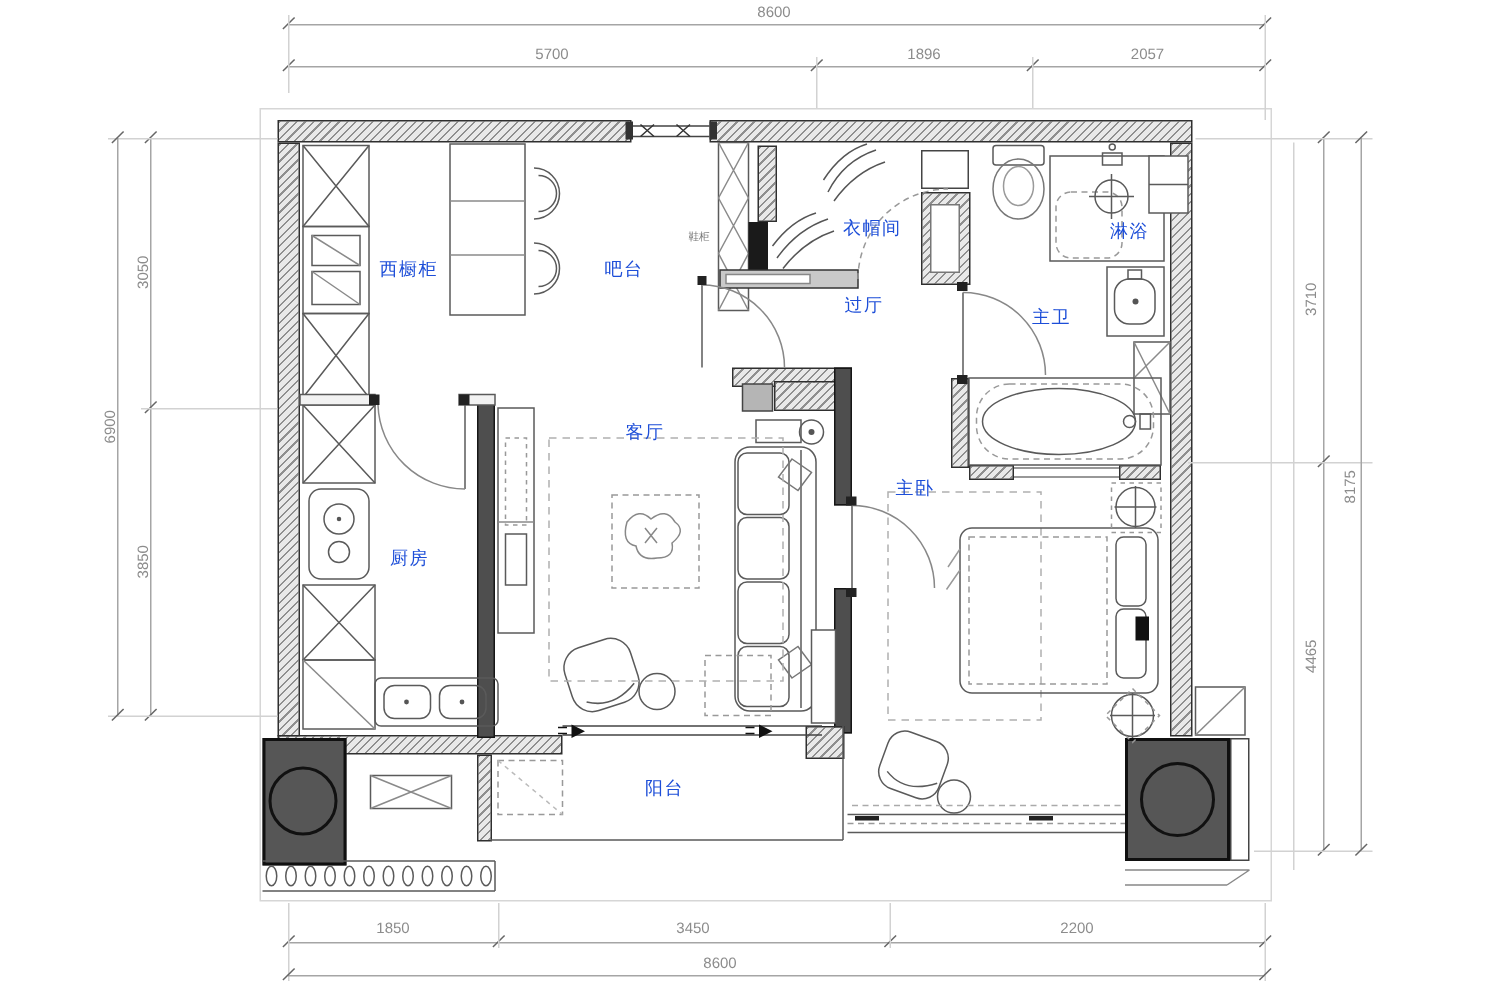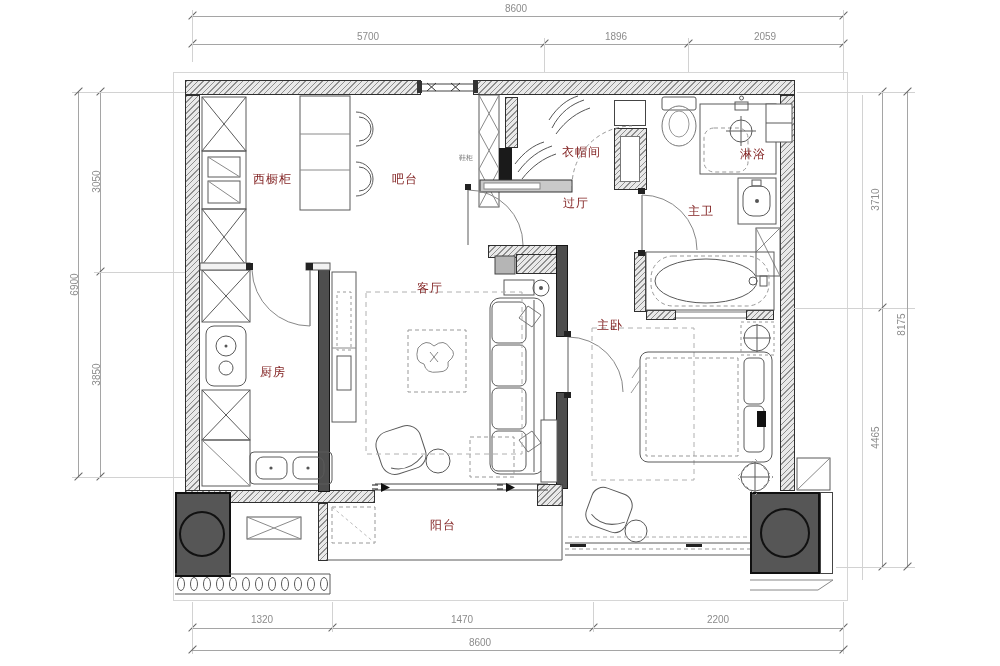--- a/index.html
+++ b/index.html
@@ -6,21 +6,21 @@
   .stage{position:relative;width:1000px;height:666px;background:#ffffff;overflow:hidden;
          font-family:"Liberation Sans",sans-serif;}
   .frame{position:absolute;left:173px;top:72px;width:675px;height:529px;
          border:1px solid #d6d6d6;box-sizing:border-box;}
   .wall{position:absolute;box-sizing:border-box;border:1px solid #2f2f2f;
         background:repeating-linear-gradient(135deg,#8f8f8f 0,#8f8f8f 1px,#e9e9e9 1px,#e9e9e9 4px);}
   .wall-dark{position:absolute;box-sizing:border-box;background:#4e4e4e;border:1px solid #161616;}
   .blk{position:absolute;box-sizing:border-box;background:#565656;border:2px solid #101010;}
   .whitebox{position:absolute;box-sizing:border-box;background:#fff;border:1px solid #444;}
   .overlay{position:absolute;left:0;top:0;}
-  .rlabel{position:absolute;font:12px "DejaVu Sans",sans-serif;color:#7f1d1d;
+  .rlabel{position:absolute;font:12px "DejaVu Sans",sans-serif;color:#1d4ed8;
           letter-spacing:1px;white-space:nowrap;}
   .rlabel.tiny{font-size:7px;color:#777;letter-spacing:0;}
   .dimline{position:absolute;background:#a5a5a5;}
   .extline{position:absolute;background:#d2d2d2;}
   .tick{position:absolute;width:11px;height:1px;background:#666;transform:rotate(-45deg);}
   .dimnum{position:absolute;width:48px;text-align:center;
           font:10px "Liberation Sans",sans-serif;color:#8c8c8c;}
   .vnum{transform:rotate(-90deg);}
 </style>
 </head>
@@ -272,21 +272,21 @@
       <path d="M750,580 L833,580 M750,590 L818,590 M818,590 L833,580" stroke="#888"></path>
     </g>
 
     <g>
       <rect x="247" y="517" width="54" height="22"></rect>
       <path d="M247,517 L301,539 M301,517 L247,539" stroke="#8a8a8a"></path>
     </g>
   </svg>
 
   <div class="rlabel" style="left:253px;top:171px">西橱柜</div>
-  <div class="rlabel" style="left:392px;top:171px">吧台</div>
+  <div class="rlabel" style="left:403px;top:171px">吧台</div>
   <div class="rlabel tiny" style="left:459px;top:153px">鞋柜</div>
   <div class="rlabel" style="left:562px;top:144px">衣帽间</div>
   <div class="rlabel" style="left:563px;top:195px">过厅</div>
   <div class="rlabel" style="left:688px;top:203px">主卫</div>
   <div class="rlabel" style="left:740px;top:146px">淋浴</div>
   <div class="rlabel" style="left:260px;top:364px">厨房</div>
   <div class="rlabel" style="left:417px;top:280px">客厅</div>
   <div class="rlabel" style="left:597px;top:317px">主卧</div>
   <div class="rlabel" style="left:430px;top:517px">阳台</div>
 
@@ -298,33 +298,33 @@
   <div class="tick" style="left:187px;top:43px"></div>
   <div class="tick" style="left:539px;top:43px"></div>
   <div class="tick" style="left:683px;top:43px"></div>
   <div class="tick" style="left:838px;top:43px"></div>
   <div class="extline" style="left:192px;top:10px;width:1px;height:52px"></div>
   <div class="extline" style="left:544px;top:38px;width:1px;height:34px"></div>
   <div class="extline" style="left:688px;top:38px;width:1px;height:34px"></div>
   <div class="extline" style="left:843px;top:10px;width:1px;height:70px"></div>
   <div class="dimnum" style="left:344px;top:31px">5700</div>
   <div class="dimnum" style="left:592px;top:31px">1896</div>
-  <div class="dimnum" style="left:741px;top:31px">2059</div>
+  <div class="dimnum" style="left:741px;top:31px">2057</div>
 
   <div class="dimline" style="left:192px;top:628px;width:651px;height:1px"></div>
   <div class="tick" style="left:187px;top:627px"></div>
   <div class="tick" style="left:327px;top:627px"></div>
   <div class="tick" style="left:588px;top:627px"></div>
   <div class="tick" style="left:838px;top:627px"></div>
   <div class="extline" style="left:192px;top:602px;width:1px;height:52px"></div>
   <div class="extline" style="left:332px;top:602px;width:1px;height:30px"></div>
   <div class="extline" style="left:593px;top:602px;width:1px;height:30px"></div>
   <div class="extline" style="left:843px;top:602px;width:1px;height:52px"></div>
-  <div class="dimnum" style="left:238px;top:614px">1320</div>
-  <div class="dimnum" style="left:438px;top:614px">1470</div>
+  <div class="dimnum" style="left:238px;top:614px">1850</div>
+  <div class="dimnum" style="left:438px;top:614px">3450</div>
   <div class="dimnum" style="left:694px;top:614px">2200</div>
   <div class="dimline" style="left:192px;top:650px;width:651px;height:1px"></div>
   <div class="tick" style="left:187px;top:649px"></div>
   <div class="tick" style="left:838px;top:649px"></div>
   <div class="dimnum" style="left:456px;top:637px">8600</div>
 
   <div class="dimline" style="left:100px;top:92px;width:1px;height:385px"></div>
   <div class="tick" style="left:95px;top:91px"></div>
   <div class="tick" style="left:95px;top:271px"></div>
   <div class="tick" style="left:95px;top:476px"></div>

